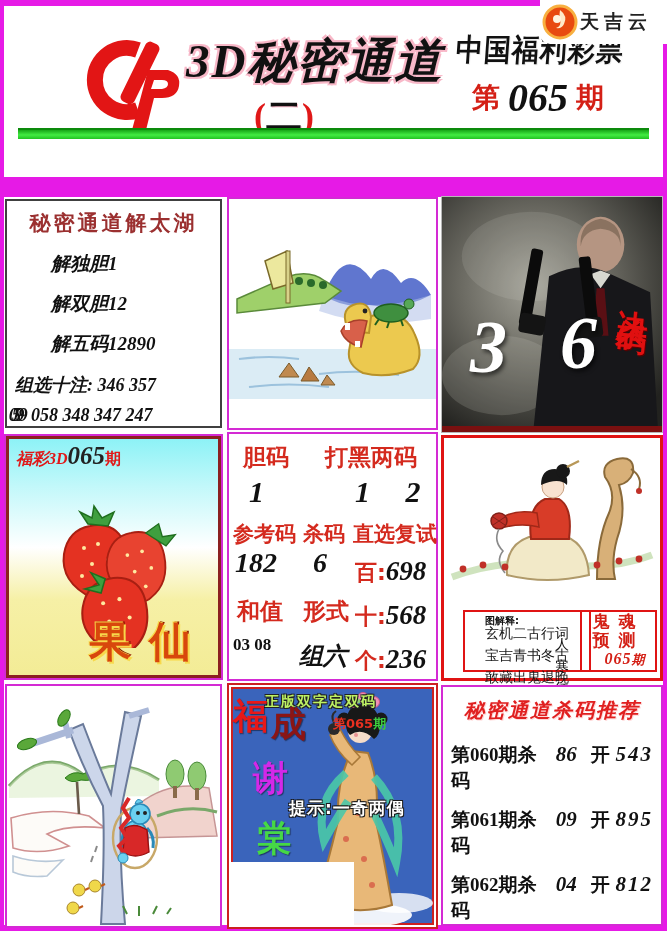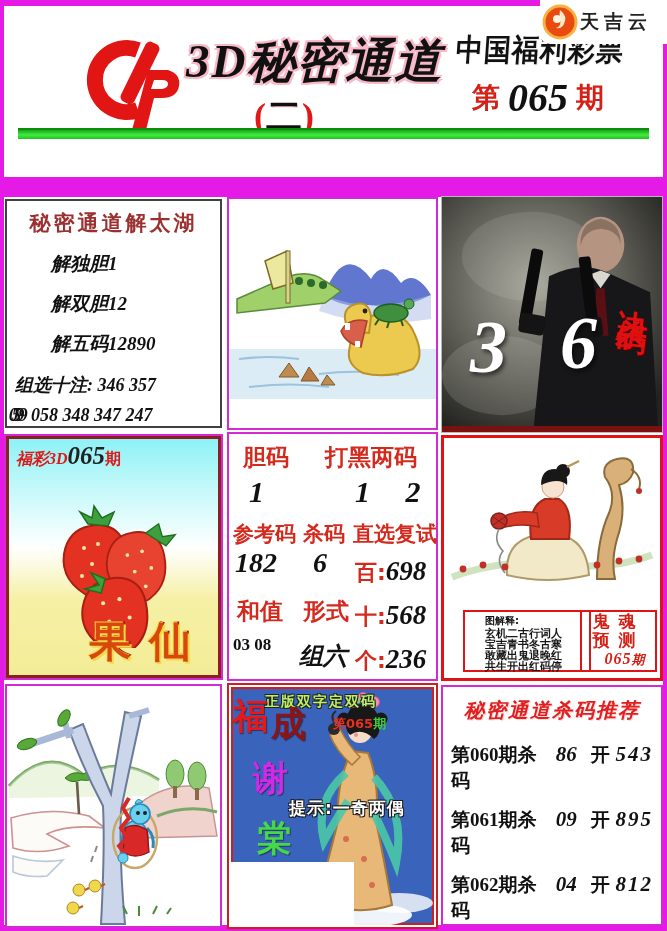--- a/index.html
+++ b/index.html
@@ -67,22 +67,22 @@
     font-family:"Liberation Serif","DejaVu Serif",serif;color:#d8470c;
     text-shadow:2px 2px 0 #f7d84a,-1px -1px 0 #f7d84a,1px -1px 0 #8b1a00;}
   
   .lbl{color:#d42a1e;font-weight:bold;}
   .val{color:#111;font-weight:bold;font-style:italic;font-family:"Liberation Serif","DejaVu Serif",serif;}
   .p5 .row{position:absolute;white-space:nowrap;}
   
   .p6-img{position:absolute;left:3px;top:3px;width:210px;height:165px;background:#fff;}
   .p6-poem{position:absolute;left:3px;top:172px;width:128px;height:62px;border:2px solid #e01414;box-sizing:border-box;padding:2px 20px;margin-left:16px;}
   .p6-poem .ttl{font-size:10px;font-weight:bold;color:#111;}
-  .p6-poem .ln{font-size:11px;line-height:11px;color:#161616;font-weight:bold;filter:blur(.4px);
-    font-family:"Liberation Serif","DejaVu Serif",serif;}
+  .p6-poem .ln{font-size:14px;line-height:11px;color:#161616;font-weight:normal;filter:blur(.4px);
+    font-family:"Liberation Serif","DejaVu Serif",serif;text-align:right;}
   .p6-pred{position:absolute;left:136px;top:172px;width:77px;height:62px;border:2px solid #e01414;box-sizing:border-box;
     text-align:center;color:#d42016;font-weight:bold;font-family:"Liberation Serif","DejaVu Serif",serif;}
   .p6-pred .l{font-size:17px;letter-spacing:9px;line-height:19px;}
   .p6-pred .iss{font-size:16px;font-style:italic;letter-spacing:1px;margin-left:13px;}
   
   .fill-svg{position:absolute;inset:0;width:100%;height:100%;}
   
   .p8-title{position:absolute;left:36px;top:8px;font-size:14px;font-weight:bold;color:#bef264;letter-spacing:2px;
     text-shadow:1px 1px 0 #222,-1px -1px 0 #222,1px -1px 0 #222,-1px 1px 0 #222;white-space:nowrap;}
   .p8-issue{position:absolute;left:104px;top:30px;font-size:13px;font-weight:bold;}

